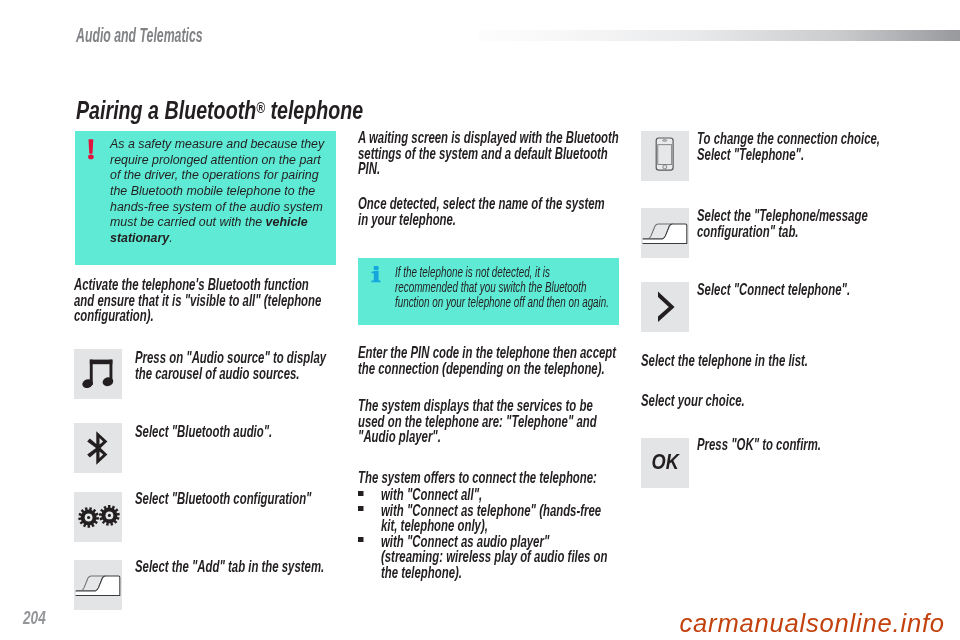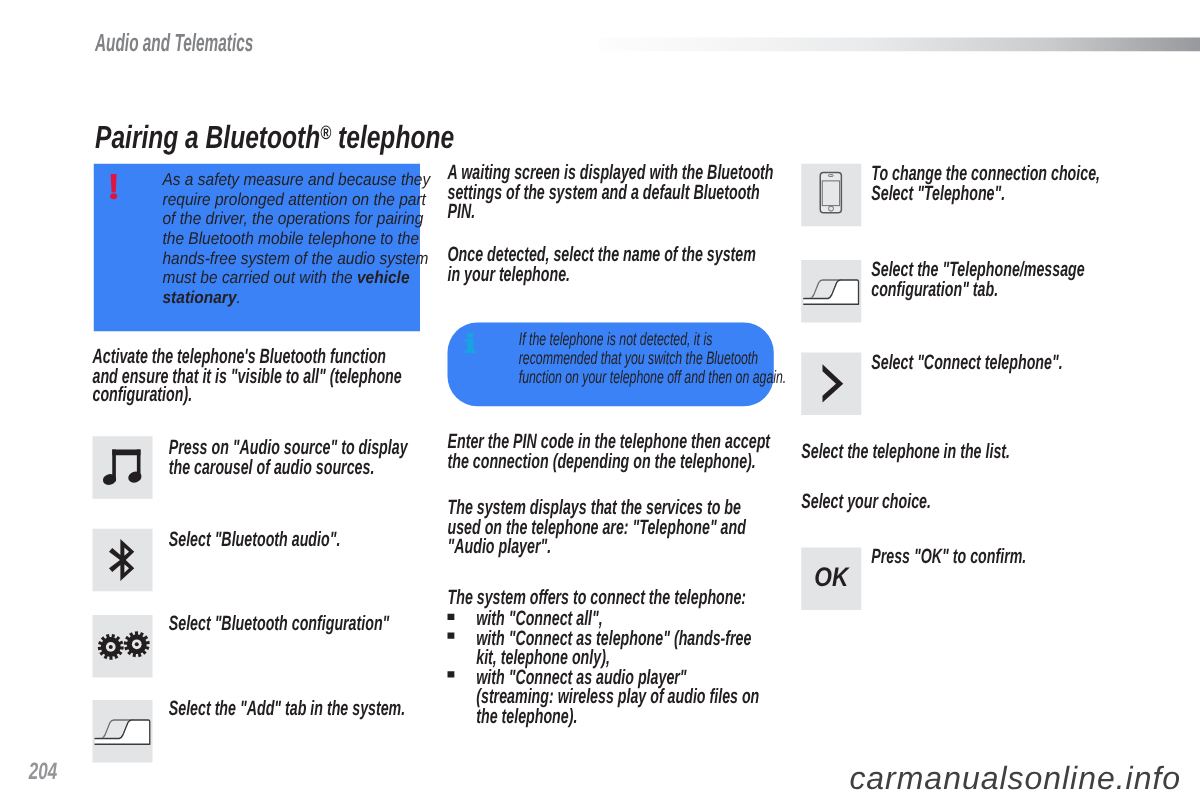--- a/index.html
+++ b/index.html
@@ -11,35 +11,35 @@
                transform:scaleX(0.618); transform-origin:0 0; white-space:nowrap; }
   .hdr-bar { position:absolute; left:479px; top:30px; width:481px; height:11px;
              background:linear-gradient(to right,#fdfdfd 0%,#f7f7f8 18%,#e9eaeb 45%,#c9cbcd 75%,#98999c 100%); }
   .h1 { position:absolute; left:76.3px; top:98px; font-size:25.6px; line-height:25.6px; font-weight:bold; color:#231f20;
         transform:scaleX(0.768); transform-origin:0 0; white-space:nowrap; }
   .h1 sup { font-size:15.5px; vertical-align:6.5px; line-height:0; }
 
   .blk { position:absolute; font-size:16.6px; line-height:15.5px; font-weight:bold; color:#231f20;
          transform:scaleX(0.686); transform-origin:0 0; }
 
-  .note { position:absolute; background:#3b82f6; display:flex;gap:20px; }
+  .note { position:absolute; background:#5eead4; display:flex; }
   .note .mark { font-weight:bold; line-height:1; flex:none; text-align:left; }
   .note .txt { font-size:13.7px; line-height:15.65px; color:#231f20; font-weight:normal;
                transform:scaleX(0.905); transform-origin:0 0; }
   .info .txt { font-size:14.4px; line-height:15.2px; transform:scaleX(0.684); }
   .note .txt b { font-weight:bold; }
 
   .ibox { position:absolute; width:48px; height:50px; background:#e3e4e6;
           display:flex; align-items:center; justify-content:center; }
   .okbox span { font-size:21.5px; line-height:21.5px; font-weight:bold; color:#231f20;
                 transform:scaleX(0.845); transform-origin:50% 50%; display:inline-block; }
 
   .pgnum { position:absolute; left:23px; top:609px; font-size:18.9px; line-height:18.9px; font-weight:bold; color:#939598;
             transform:scaleX(0.72); transform-origin:0 0; }
-  .wm { position:absolute; left:679.5px; top:610.5px; font-size:25.6px; line-height:25.6px; color:#404040; letter-spacing:0.78px; }
+  .wm { position:absolute; left:679.5px; top:610.5px; font-size:25.6px; line-height:25.6px; color:#c2410c; letter-spacing:0.78px; }
 
   [data-bind-lines],[data-bind-rich] { white-space:nowrap; }
   ul { list-style:none; }
   li { display:flex; }
   li .b { width:33.5px; flex:none; position:relative; }
   li .b i { position:absolute; left:0; top:3.5px; width:8.0px; height:5.4px; background:#231f20; display:block; font-style:normal; }
 </style>
 </head>
 <body>
 
@@ -100,21 +100,21 @@
         <path d="M7.0 30.9 C8.4 30.4 9.3 29.4 10.0 27.9 L14.0 18.0 C14.9 16.5 15.8 16.0 17.2 16.0 L31.6 16.0 C30.2 16.0 29.3 16.5 28.4 18.0 L24.4 27.9 C23.7 29.4 22.8 30.4 21.4 30.9 Z" fill="#e6e7e9" stroke="#6d6e71" stroke-width="1.05" stroke-linejoin="round" stroke-linecap="round"></path>
         <path d="M2.0 30.9 L22.3 30.9" stroke="#98999c" stroke-width="1.7" stroke-linecap="butt"></path>
         <path d="M2.0 35.4 L45.8 35.4 L45.8 17.2 C45.8 16.4 45.3 16.0 44.5 16.0 L31.6 16.0 C30.2 16.0 29.3 16.5 28.4 18.0 L24.4 27.9 C23.7 29.4 22.8 30.4 21.4 30.9 L2.0 30.9" fill="#ffffff" stroke="#3a3a3c" stroke-width="1.05" stroke-linejoin="round" stroke-linecap="round"></path>
       </svg>
   </div>
   <div class="blk" data-bind-lines="col1.steps.3.text_lines" style="left:135px; top:559px; width:215px;">Select the "Add" tab in the system.</div>
 
   <div class="blk" data-bind-lines="col2.p1_lines" style="left:358px; top:130px; width:266px;">A waiting screen is displayed with the Bluetooth<br>settings of the system and a default Bluetooth<br>PIN.</div>
   <div class="blk" data-bind-lines="col2.p2_lines" style="left:358px; top:196px; width:266px;">Once detected, select the name of the system<br>in your telephone.</div>
 
-  <div class="note info" style="left:357.8px; top:258px; width:261.6px; height:66.5px; padding:6.6px 10px 0 15.5px;border-radius:24px;">
+  <div class="note info" style="left:357.8px; top:258px; width:261.6px; height:66.5px; padding:6.6px 10px 0 15.5px;">
     <div class="mark" style="width:22px; position:relative;">
         <span style="position:absolute; left:-4.4px; top:-2.3px;"><svg width="13" height="21" viewBox="0 0 13 21">
             <g fill="#14a6dd">
               <rect x="4.7" y="4.1" width="4.9" height="3.9" rx="1.2"></rect>
               <path d="M2.5 9.9 C3.9 9.6 5.8 9.0 6.8 8.8 L9.6 8.8 L9.6 18.6 L11.6 18.6 L11.6 20.3 L2.5 20.3 L2.5 18.6 L4.8 18.6 L4.8 11.2 L2.5 11.2 Z"></path>
             </g>
           </svg></span>
       </div>
     <div class="txt" data-bind-lines="col2.info.text_lines" style="width:214px;">If the telephone is not detected, it is<br>recommended that you switch the Bluetooth<br>function on your telephone off and then on again.</div>
   </div>

